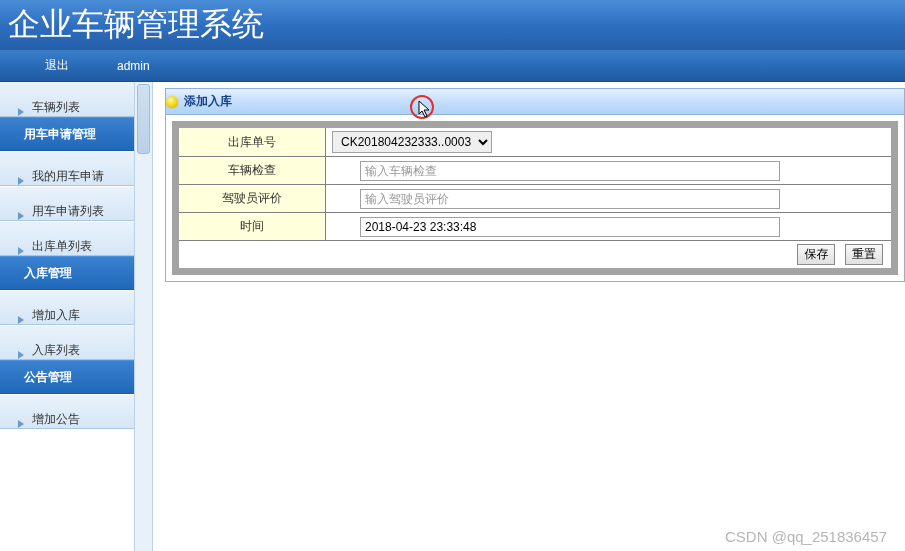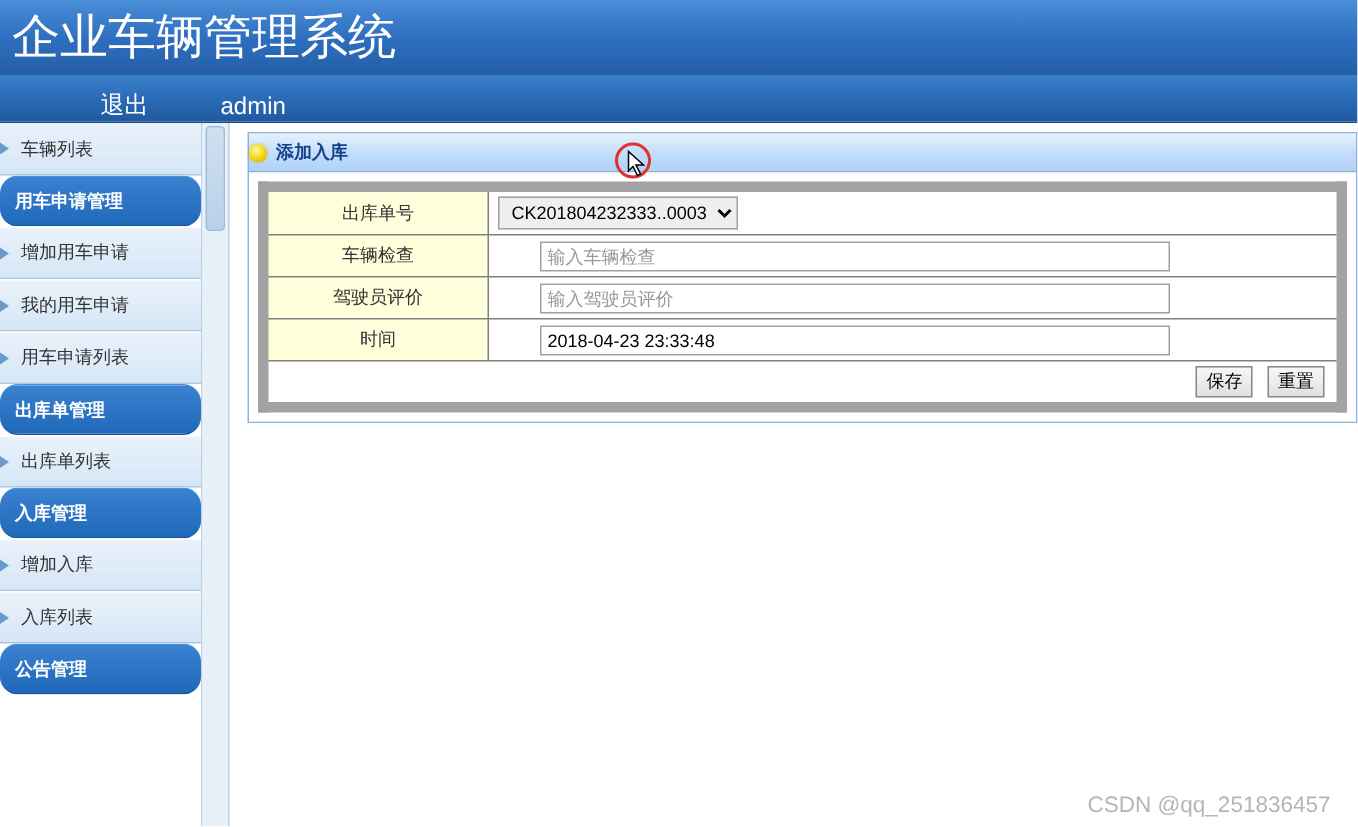--- a/index.html
+++ b/index.html
@@ -18,24 +18,24 @@
       color: #fff;
       font-size: 32px;
       padding-left: 8px;
       line-height: 48px;
       font-family: SimSun, serif;
     }
     .topbar {
       background: linear-gradient(to bottom, #3a7fc8 0%, #2a6bb8 50%, #1f5aa0 100%);
       height: 32px;
       display: flex;
-      align-items: flex-end;
+      align-items: center;
       color: #fff;
-      font-size: 16px;
-      padding-left: 67px;
+      font-size: 12px;
+      padding-left: 45px;
       border-bottom: 1px solid #1a4a8a;
     }
     .topbar a { color: #fff; text-decoration: none; cursor: pointer; }
     .topbar .admin { margin-left: 48px; }
     .layout {
       display: flex;
       height: calc(100% - 82px);
     }
     .sidebar {
       width: 135px;
@@ -54,43 +54,43 @@
       top: 2px;
       left: 2px;
       right: 2px;
       height: 70px;
       background: linear-gradient(to bottom, #d0e0f0, #b8d0e8);
       border: 1px solid #99bee0;
       border-radius: 3px;
     }
     .nav-item {
       display: flex;
-      align-items: center;
+      align-items: flex-end;
       height: 35px;
+      padding-left: 18px;
       border-top: 1px solid #ffffff;
       border-bottom: 1px solid #a8c8e0;
       background: linear-gradient(to bottom, #e9f2fb 0%, #d6e6f6 100%);
       cursor: pointer;
       font-size: 12px;
       color: #333;
     }
     .nav-item.first { border-top: none; }
     .nav-header {
       display: flex;
       align-items: center;
       height: 34px;
-      padding-left: 10px;
+      padding-left: 24px;
       background: linear-gradient(to bottom, #3a82d0 0%, #2068b8 100%);
       color: #fff;
       font-weight: bold;
       font-size: 12px;
       border-top: 1px solid #4a92e0;
       border-bottom: 1px solid #1858a8;
       cursor: pointer;
-      border-radius: 12px;
     }
     .arrow-icon {
       width: 0; height: 0;
       border-top: 4px solid transparent;
       border-bottom: 4px solid transparent;
       border-left: 6px solid #6a9acc;
       margin-right: 8px;
     }
     .content {
       flex: 1;
@@ -204,50 +204,47 @@
   <div class="sidebar">
     <div class="nav-item first">
       <span class="arrow-icon"></span>
       <span>车辆列表</span>
     </div>
     <div class="nav-header">
       <span>用车申请管理</span>
     </div>
     <div class="nav-item">
       <span class="arrow-icon"></span>
-      <span>增加用车申请</span>
-    </div>
-    <div class="nav-item">
-      <span class="arrow-icon"></span>
       <span>我的用车申请</span>
     </div>
     <div class="nav-item">
       <span class="arrow-icon"></span>
       <span>用车申请列表</span>
-    </div>
-    <div class="nav-header">
-      <span>出库单管理</span>
     </div>
     <div class="nav-item">
       <span class="arrow-icon"></span>
       <span>出库单列表</span>
     </div>
     <div class="nav-header">
       <span>入库管理</span>
     </div>
     <div class="nav-item">
       <span class="arrow-icon"></span>
       <span>增加入库</span>
     </div>
     <div class="nav-item">
       <span class="arrow-icon"></span>
       <span>入库列表</span>
     </div>
     <div class="nav-header">
       <span>公告管理</span>
+    </div>
+    <div class="nav-item">
+      <span class="arrow-icon"></span>
+      <span>增加公告</span>
     </div>
   </div>
 
   <div class="side-scroll">
     <div class="side-scroll-thumb"></div>
   </div>
 
   <div class="content">
     <div class="panel">
       <div class="panel-header">

